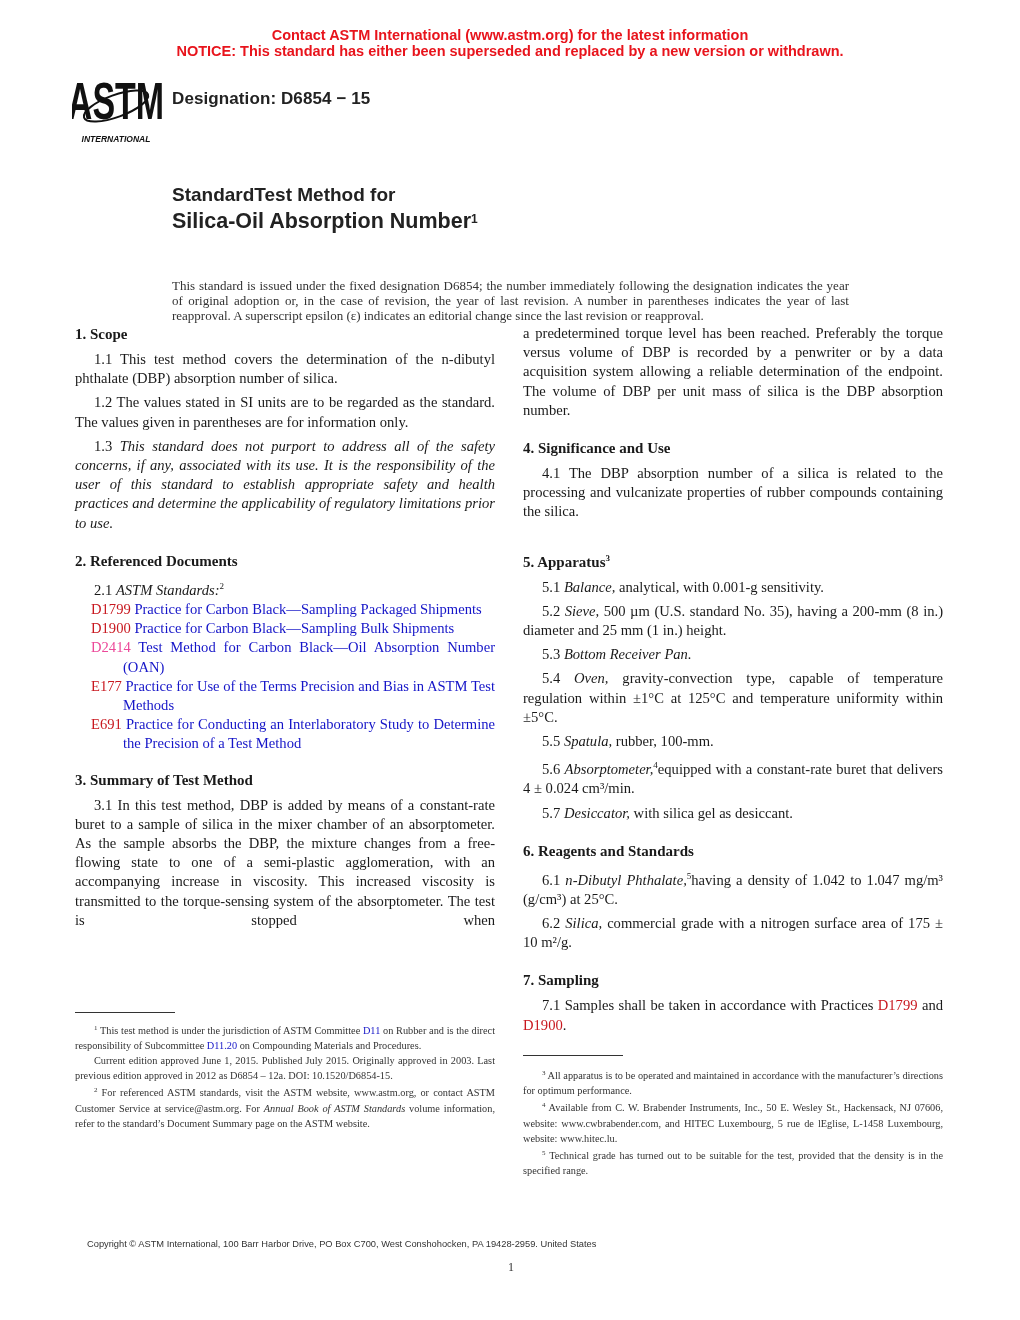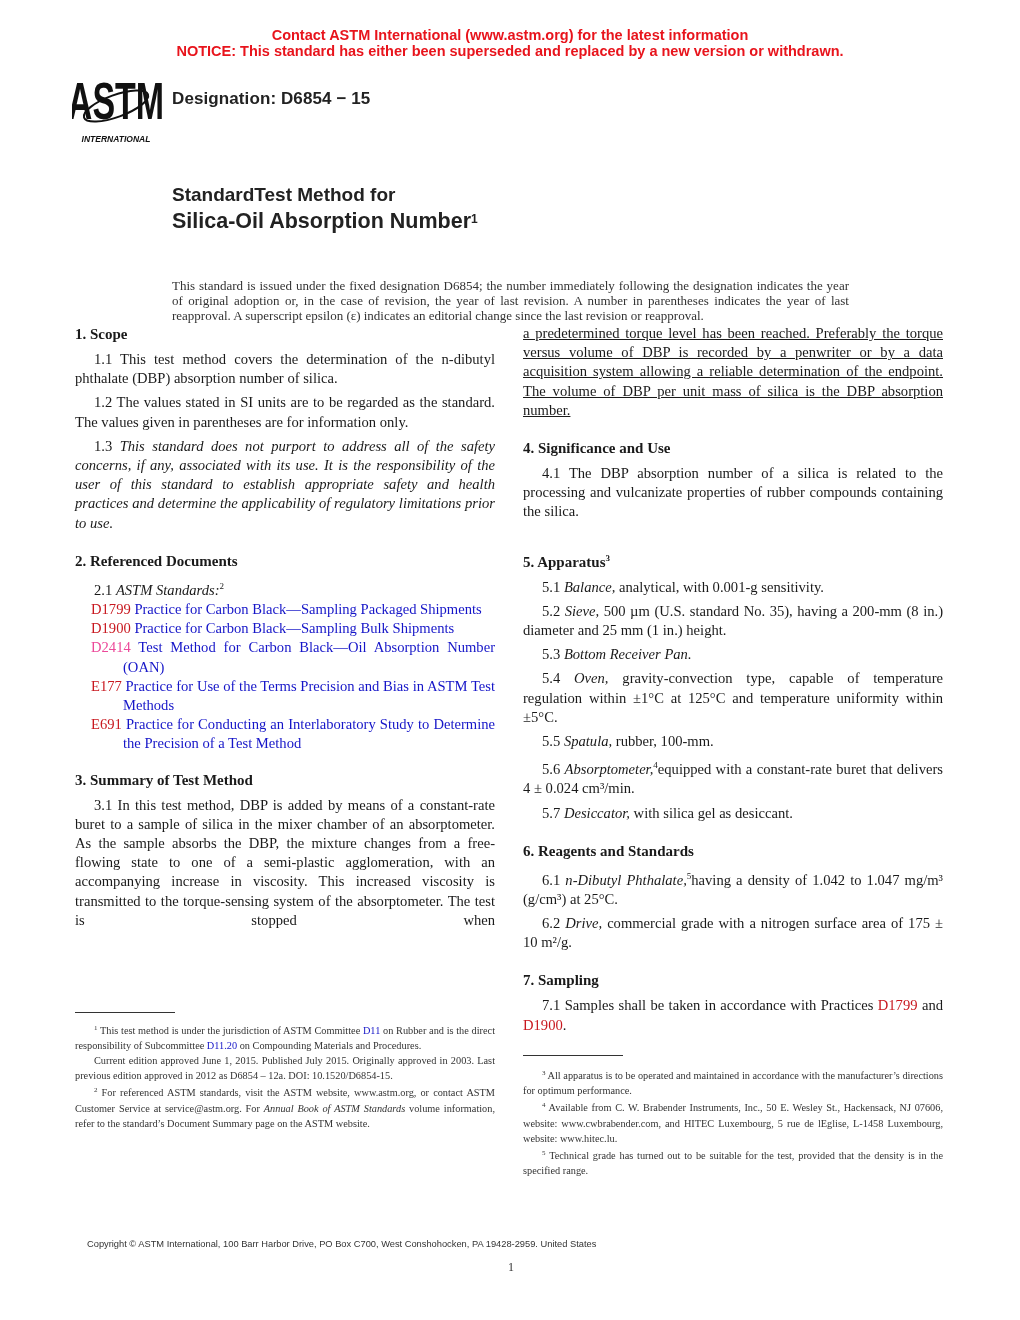--- a/index.html
+++ b/index.html
@@ -85,42 +85,42 @@
 </div>
 
 <div class="fnrule" style="left:75px; top:1012px;"></div>
 <div class="fn" style="left:75px; top:1021px;">
   <p><sup>1</sup><span> This test method is under the jurisdiction of ASTM Committee </span><span class="lnk">D11</span><span> on Rubber and is the direct responsibility of Subcommittee </span><span class="lnk">D11.20</span><span> on Compounding Materials and Procedures.</span></p>
   <p>Current edition approved June 1, 2015. Published July 2015. Originally approved in 2003. Last previous edition approved in 2012 as D6854 – 12a. DOI: 10.1520/D6854-15.</p>
   <p><sup>2</sup><span> For referenced ASTM standards, visit the ASTM website, www.astm.org, or contact ASTM Customer Service at service@astm.org. For </span><span class="it">Annual Book of ASTM Standards</span><span> volume information, refer to the standard’s Document Summary page on the ASTM website.</span></p>
 </div>
 
 <div class="col right">
-  <p style="text-indent:0;text-decoration:underline;">a predetermined torque level has been reached. Preferably the torque versus volume of DBP is recorded by a penwriter or by a data acquisition system allowing a reliable determination of the endpoint. The volume of DBP per unit mass of silica is the DBP absorption number.</p>
+  <p style="text-indent:0;">a predetermined torque level has been reached. Preferably the torque versus volume of DBP is recorded by a penwriter or by a data acquisition system allowing a reliable determination of the endpoint. The volume of DBP per unit mass of silica is the DBP absorption number.</p>
 
   <div class="sec" style="margin-top:18px;">
     <h2>4.  Significance and Use</h2>
     <p>4.1 The DBP absorption number of a silica is related to the processing and vulcanizate properties of rubber compounds containing the silica.</p>
   </div>
 
   <div class="sec" style="margin-top:26px;">
     <h2><span>5.  Apparatus</span><sup>3</sup></h2>
     <p><span>5.1 </span><span class="it">Balance,</span><span> analytical, with 0.001-g sensitivity.</span></p>
     <p><span>5.2 </span><span class="it">Sieve,</span><span> 500 µm (U.S. standard No. 35), having a 200-mm (8 in.) diameter and 25 mm (1 in.) height.</span></p>
     <p><span>5.3 </span><span class="it">Bottom Receiver Pan.</span><span></span></p>
     <p><span>5.4 </span><span class="it">Oven,</span><span> gravity-convection type, capable of temperature regulation within ±1°C at 125°C and temperature uniformity within ±5°C.</span></p>
     <p><span>5.5 </span><span class="it">Spatula,</span><span> rubber, 100-mm.</span></p>
     <p><span>5.6 </span><span class="it">Absorptometer,</span><sup style="font-size:9px;">4</sup><span>equipped with a constant-rate buret that delivers 4 ± 0.024 cm³/min.</span></p>
     <p><span>5.7 </span><span class="it">Desiccator,</span><span> with silica gel as desiccant.</span></p>
   </div>
 
   <div class="sec" style="margin-top:18px;">
     <h2>6.  Reagents and Standards</h2>
     <p><span>6.1 </span><span class="it">n-Dibutyl Phthalate,</span><sup style="font-size:9px;">5</sup><span>having a density of 1.042 to 1.047 mg/m³ (g/cm³) at 25°C.</span></p>
-    <p><span>6.2 </span><span class="it">Drive,</span><span> commercial grade with a nitrogen surface area of 175 ± 10 m²/g.</span></p>
+    <p><span>6.2 </span><span class="it">Silica,</span><span> commercial grade with a nitrogen surface area of 175 ± 10 m²/g.</span></p>
   </div>
 
   <div class="sec" style="margin-top:18px;">
     <h2>7.  Sampling</h2>
     <p><span>7.1 Samples shall be taken in accordance with Practices </span><span class="red">D1799</span><span> and </span><span class="red">D1900</span><span>.</span></p>
   </div>
 </div>
 
 <div class="fnrule" style="left:523px; top:1055px;"></div>
 <div class="fn" style="left:523px; top:1066px;">

